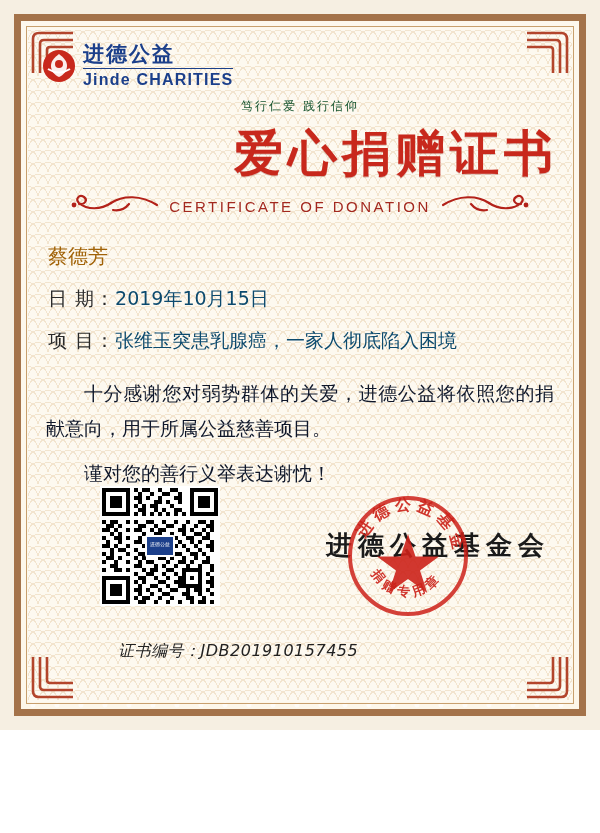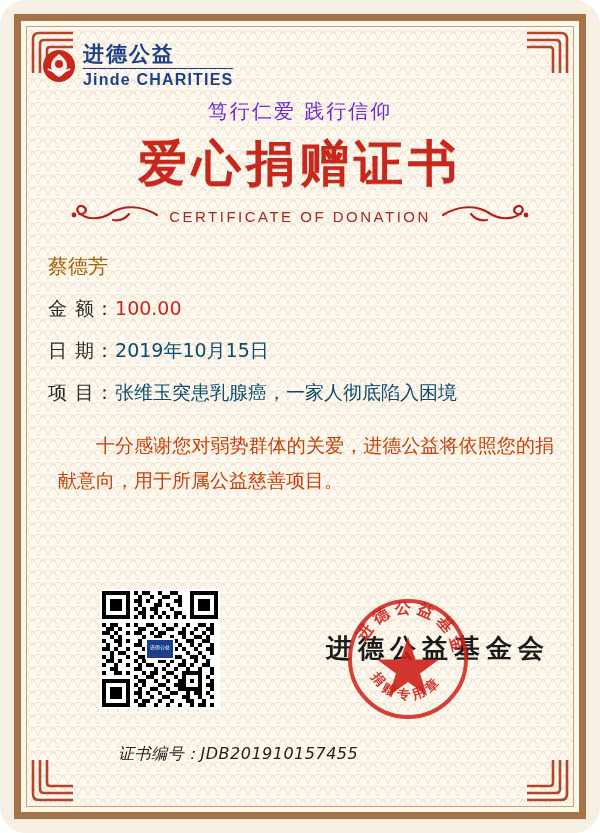--- a/index.html
+++ b/index.html
@@ -11,25 +11,24 @@
     width: 600px;
     height: 833px;
     font-family: "Liberation Sans", sans-serif;
     overflow: hidden;
   }
 
   
   .certificate {
     position: relative;
     width: 600px;
-    height: 833px;
+    height: 730px;
     box-sizing: border-box;
     background: #f6efe2;
     padding: 16px;
-    border-radius: 26px;
   }
   .border-outer {
     position: absolute;
     left: 14px;
     top: 14px;
     right: 14px;
     bottom: 14px;
     border: 7px solid #a4734a;
     background:
       radial-gradient(circle at 12px 12px, rgba(255,255,255,0.65) 0 2px, transparent 3px) 0 0/24px 24px,
@@ -113,28 +112,28 @@
   .logo-en {
     font-size: 16px;
     color: #1b3f8b;
     letter-spacing: 1.2px;
     font-weight: bold;
   }
 
   
   .subtitle {
     text-align: center;
-    color: #6d28d9;
-    font-size: 20px;
+    color: #14532d;
+    font-size: 12px;
     letter-spacing: 2px;
     margin-top: 6px;
     font-family: "DejaVu Sans", sans-serif;
   }
   .title {
-    text-align: center;
+    text-align: right;
     color: #c8281c;
     font-size: 49px;
     font-weight: bold;
     letter-spacing: 5px;
     margin-top: 6px;
     font-family: Liberation Sans, sans-serif;
     text-shadow: 0 1px 0 rgba(120,20,10,0.25);
   }
   .title-en-row {
     display: flex;
@@ -169,26 +168,25 @@
     white-space: nowrap;
   }
   .field .label { color: #2a2a2a; letter-spacing: 1px; }
   .field .value { color: #0c4a6e; }
   .field .value.amount { color: #c8281c; }
 
   .para {
     margin-top: 22px;
     font-size: 19px;
     line-height: 1.85;
-    color: #c2410c;
+    color: #0f172a;
     text-indent: 2em;
     padding: 0 4px;
     font-family: "DejaVu Sans", sans-serif;
     text-align: justify;
-    margin-left: 12px;
   }
   .para.second { margin-top: 10px; }
 
   
   .bottom {
     position: absolute;
     left: 0;
     right: 0;
     bottom: 34px;
     height: 170px;
@@ -335,30 +333,28 @@
             <path d="M58 13 c-4 5 -10 7 -16 6"></path>
           </g>
           <circle cx="3" cy="14" r="2.4" fill="#b3221a"></circle>
         </svg>
       </span>
     </div>
 
     <div class="recipient">蔡德芳</div>
 
     <div class="field">
-      <span class="label">金 额：</span><span class="value amount">100.00</span>
-    </div>
-    <div class="field">
       <span class="label">日 期：</span><span class="value">2019年10月15日</span>
     </div>
     <div class="field">
       <span class="label">项 目：</span><span class="value">张维玉突患乳腺癌，一家人彻底陷入困境</span>
     </div>
 
     <div class="para">十分感谢您对弱势群体的关爱，进德公益将依照您的捐献意向，用于所属公益慈善项目。</div>
+    <div class="para second">谨对您的善行义举表达谢忱！</div>
 
     <div class="bottom">
 
       <div class="qr">
         <svg width="116" height="116" viewBox="0 0 29 29" shape-rendering="crispEdges">
           <rect width="29" height="29" fill="#ffffff"></rect>
           <g fill="#000000">
 
             <rect x="0" y="0" width="7" height="1"></rect>
               <rect x="0" y="6" width="7" height="1"></rect>

